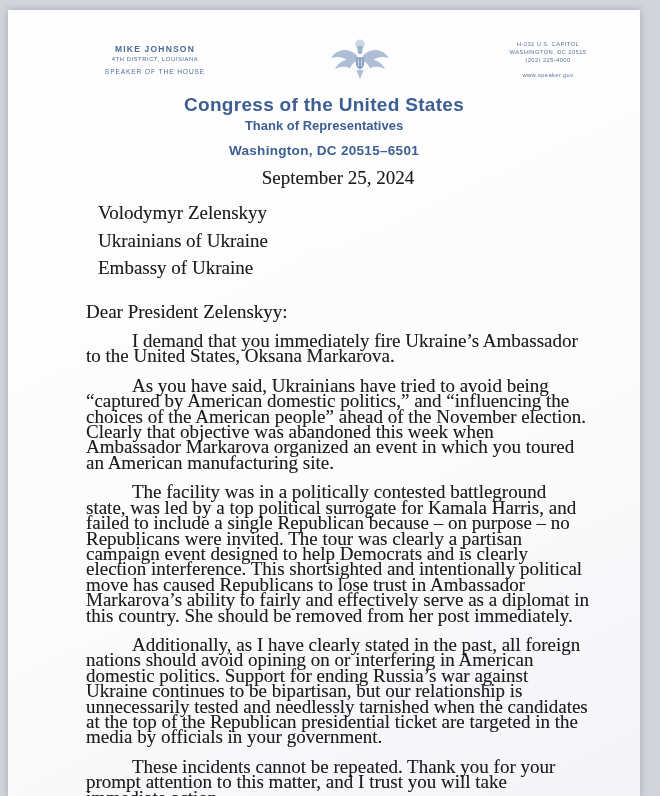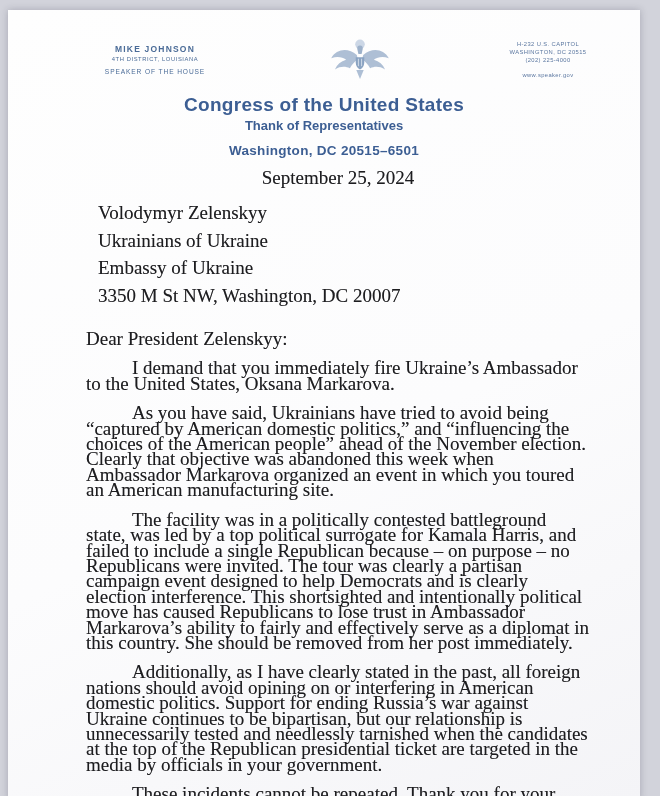--- a/index.html
+++ b/index.html
@@ -87,21 +87,20 @@
     <div class="org-line3">Washington, DC 20515–6501</div>
   </div>
 
   <div class="content">
     <div class="date">September 25, 2024</div>
 
     <div class="recipient">
       <div>Volodymyr Zelenskyy</div>
       <div>Ukrainians of Ukraine</div>
       <div>Embassy of Ukraine</div>
-      <div>3350 M St NW, Washington, DC 20007</div>
     </div>
 
     <div class="salutation">Dear President Zelenskyy:</div>
 
     <p class="para">I demand that you immediately fire Ukraine’s Ambassador to the United States, Oksana Markarova.</p>
     <p class="para">As you have said, Ukrainians have tried to avoid being “captured by American domestic politics,” and “influencing the choices of the American people” ahead of the November election. Clearly that objective was abandoned this week when Ambassador Markarova organized an event in which you toured an American manufacturing site.</p>
     <p class="para">The facility was in a politically contested battleground state, was led by a top political surrogate for Kamala Harris, and failed to include a single Republican because – on purpose – no Republicans were invited. The tour was clearly a partisan campaign event designed to help Democrats and is clearly election interference. This shortsighted and intentionally political move has caused Republicans to lose trust in Ambassador Markarova’s ability to fairly and effectively serve as a diplomat in this country. She should be removed from her post immediately.</p>
     <p class="para">Additionally, as I have clearly stated in the past, all foreign nations should avoid opining on or interfering in American domestic politics. Support for ending Russia’s war against Ukraine continues to be bipartisan, but our relationship is unnecessarily tested and needlessly tarnished when the candidates at the top of the Republican presidential ticket are targeted in the media by officials in your government.</p>
     <p class="para">These incidents cannot be repeated. Thank you for your prompt attention to this matter, and I trust you will take immediate action.</p>
 

